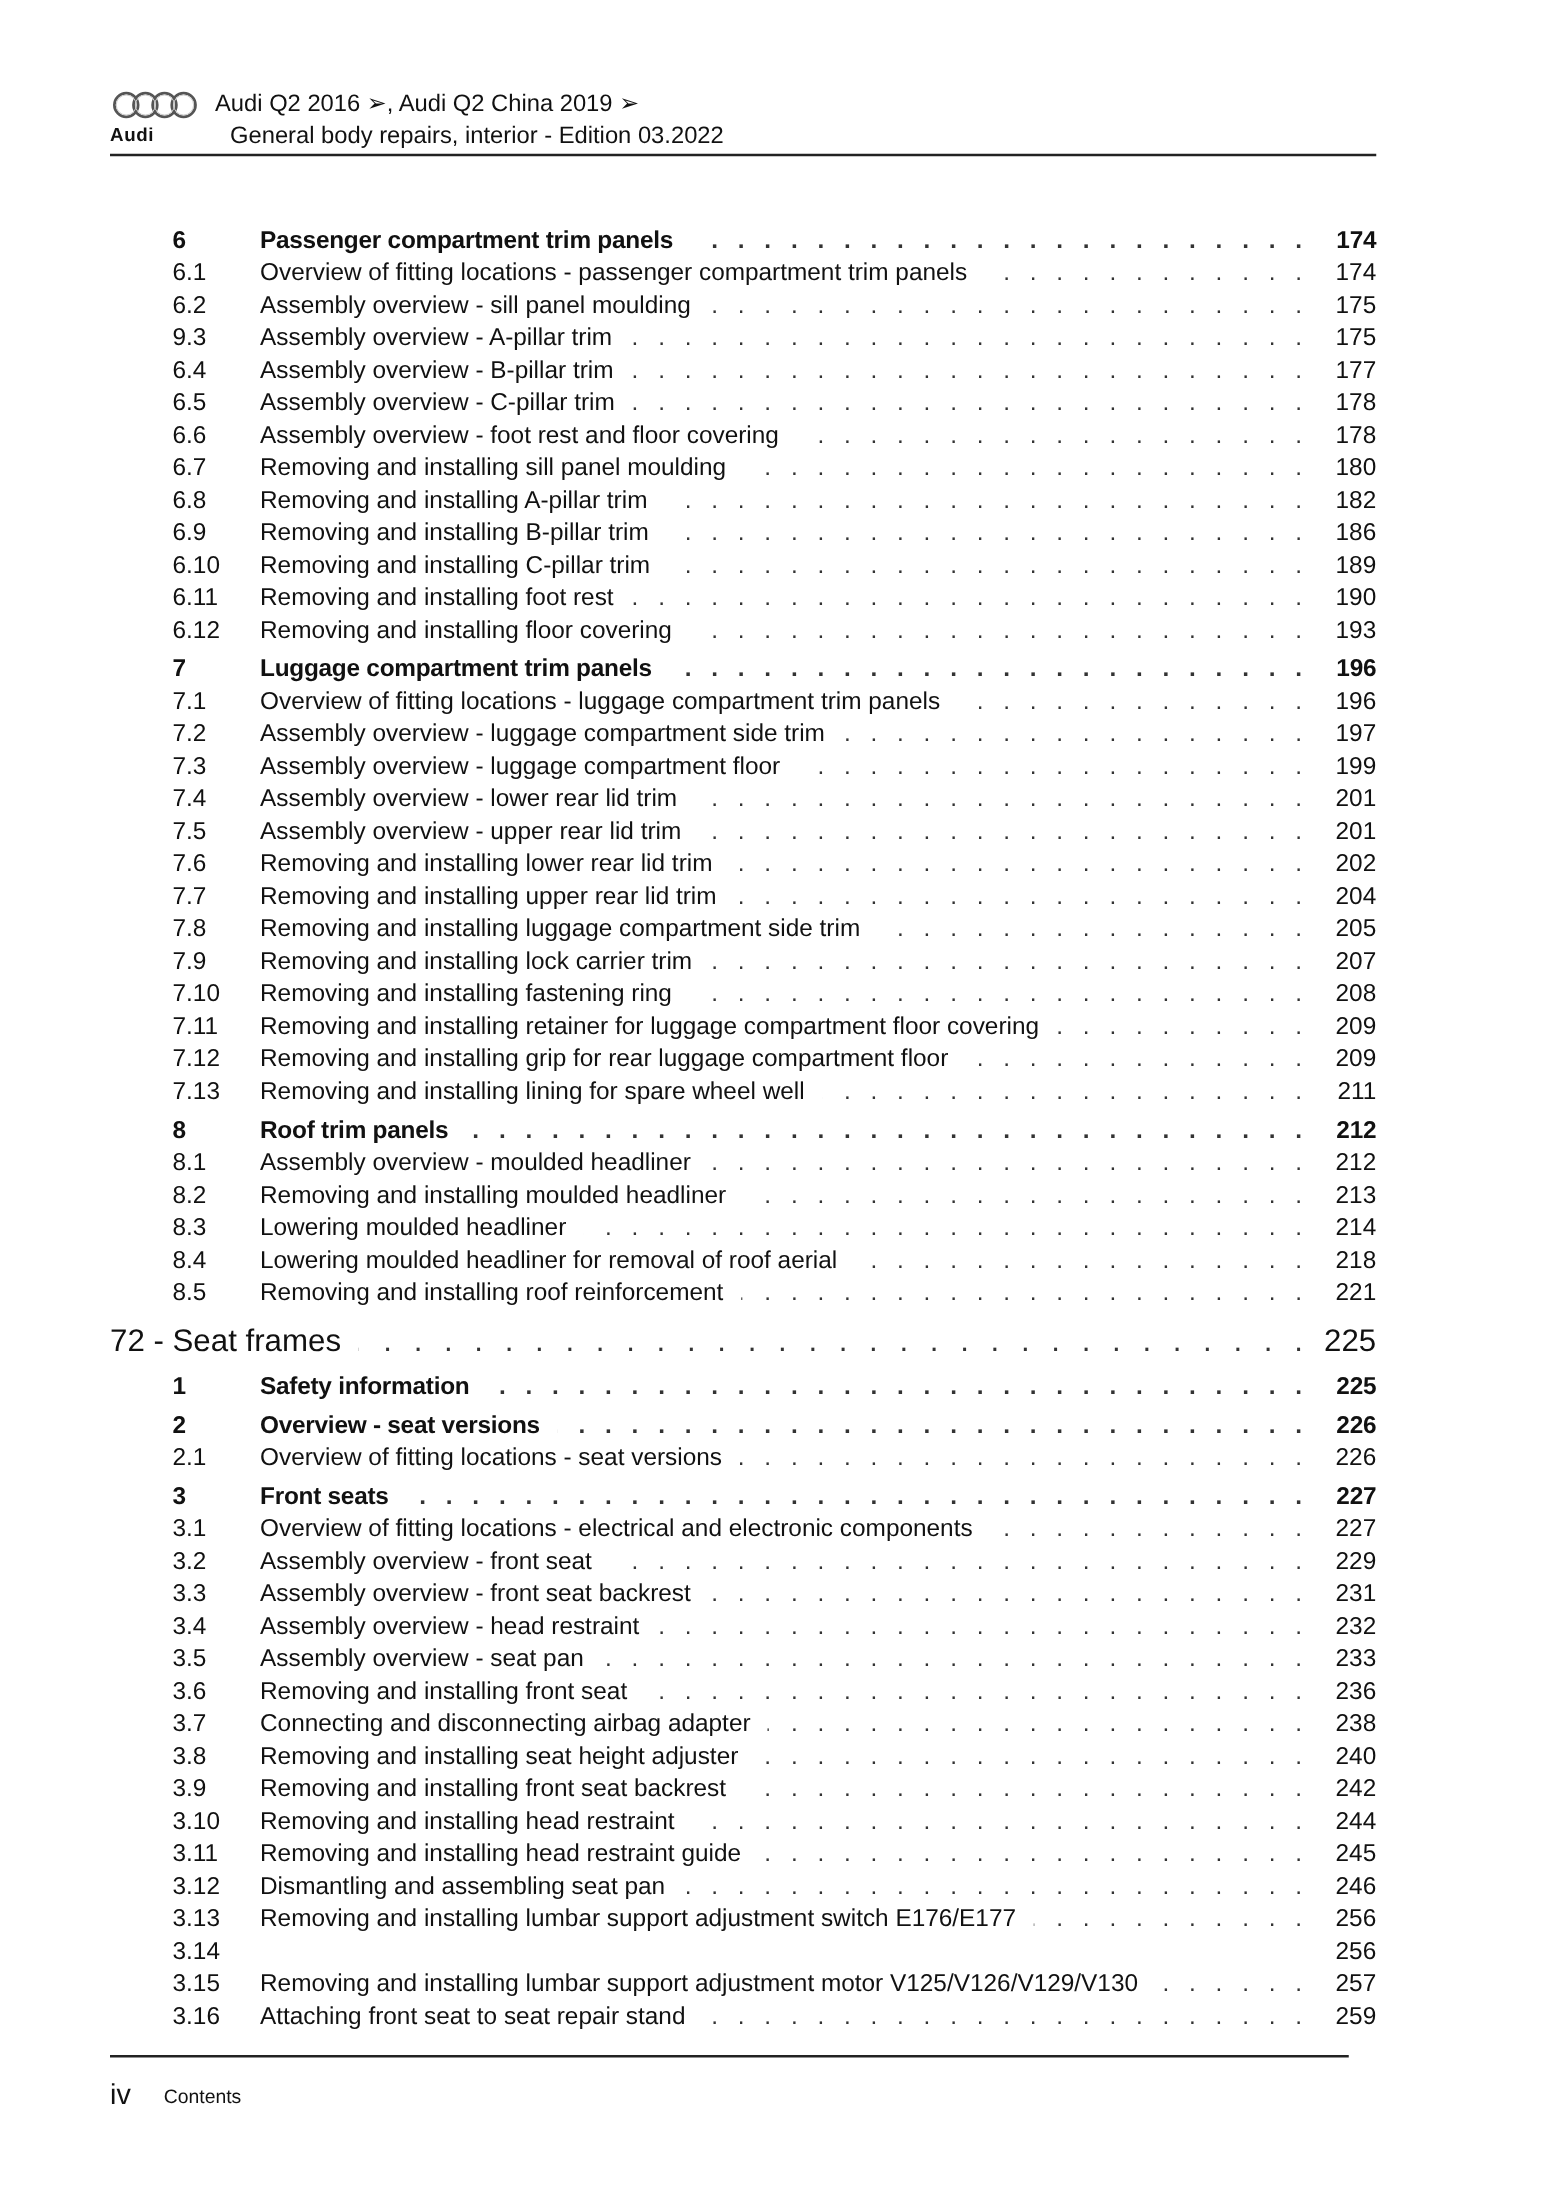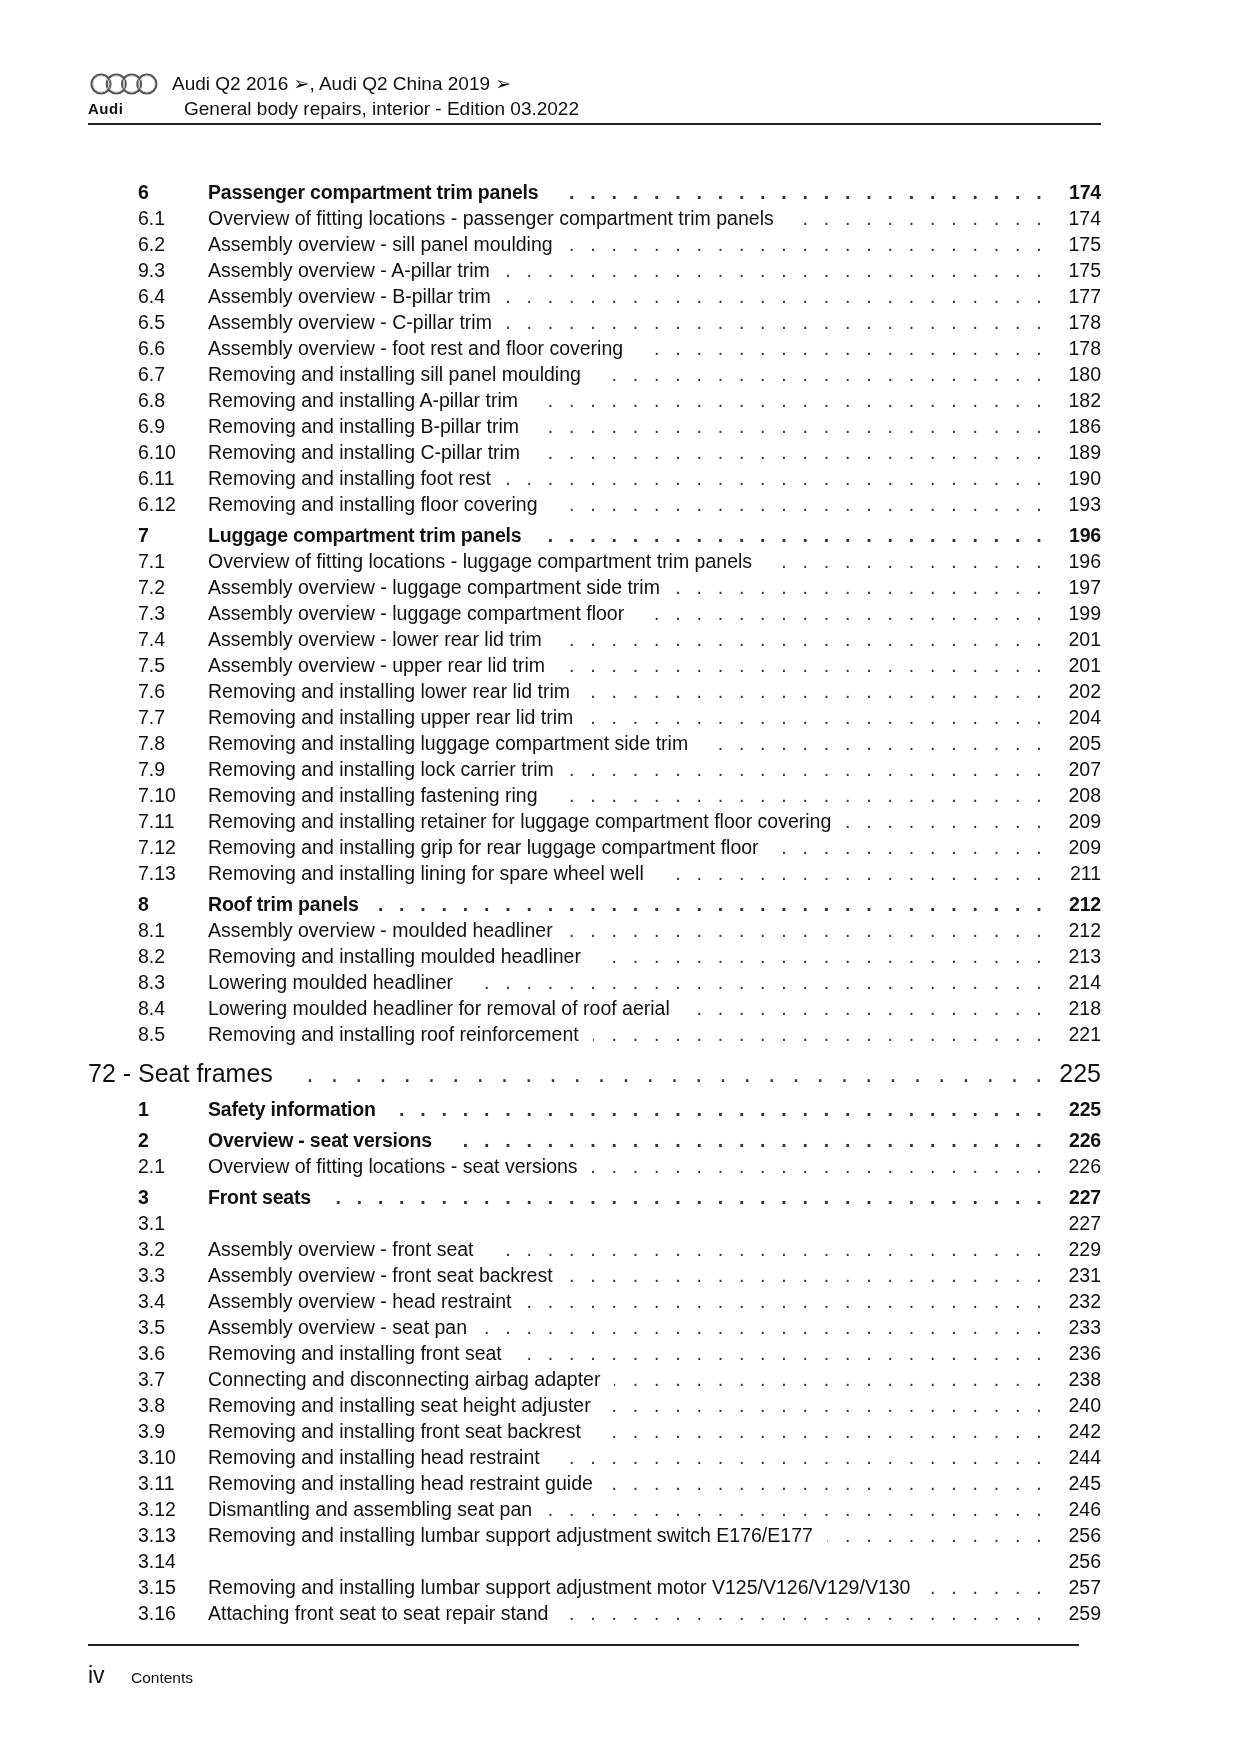--- a/index.html
+++ b/index.html
@@ -241,21 +241,21 @@
       <div class="title"><span class="leader"> . . . . . . . . . . . . . . . . . . . . . . . . . . . . . . . . . . . . . . . . . . . . . . . . . . . . . . . . . . . . . . . . . . . . . . . . . . . . . . . . . . . . . . . . . . . . . . . . . . . . . . . . . . . . . . . . . . . . . . . .</span><span class="title-text">Overview of fitting locations - seat versions</span></div>
       <span class="page">226</span>
     </div>
     <div class="row sec">
       <span class="num">3</span>
       <div class="title"><span class="leader"> . . . . . . . . . . . . . . . . . . . . . . . . . . . . . . . . . . . . . . . . . . . . . . . . . . . . . . . . . . . . . . . . . . . . . . . . . . . . . . . . . . . . . . . . . . . . . . . . . . . . . . . . . . . . . . . . . . . . . . . .</span><span class="title-text">Front seats</span></div>
       <span class="page">227</span>
     </div>
     <div class="row sub">
       <span class="num">3.1</span>
-      <div class="title"><span class="leader"> . . . . . . . . . . . . . . . . . . . . . . . . . . . . . . . . . . . . . . . . . . . . . . . . . . . . . . . . . . . . . . . . . . . . . . . . . . . . . . . . . . . . . . . . . . . . . . . . . . . . . . . . . . . . . . . . . . . . . . . .</span></div>
+      <div class="title"><span class="leader"> . . . . . . . . . . . . . . . . . . . . . . . . . . . . . . . . . . . . . . . . . . . . . . . . . . . . . . . . . . . . . . . . . . . . . . . . . . . . . . . . . . . . . . . . . . . . . . . . . . . . . . . . . . . . . . . . . . . . . . . .</span><span class="title-text">Overview of fitting locations - electrical and electronic components</span></div>
       <span class="page">227</span>
     </div>
     <div class="row sub">
       <span class="num">3.2</span>
       <div class="title"><span class="leader"> . . . . . . . . . . . . . . . . . . . . . . . . . . . . . . . . . . . . . . . . . . . . . . . . . . . . . . . . . . . . . . . . . . . . . . . . . . . . . . . . . . . . . . . . . . . . . . . . . . . . . . . . . . . . . . . . . . . . . . . .</span><span class="title-text">Assembly overview - front seat</span></div>
       <span class="page">229</span>
     </div>
     <div class="row sub">
       <span class="num">3.3</span>
       <div class="title"><span class="leader"> . . . . . . . . . . . . . . . . . . . . . . . . . . . . . . . . . . . . . . . . . . . . . . . . . . . . . . . . . . . . . . . . . . . . . . . . . . . . . . . . . . . . . . . . . . . . . . . . . . . . . . . . . . . . . . . . . . . . . . . .</span><span class="title-text">Assembly overview - front seat backrest</span></div>

